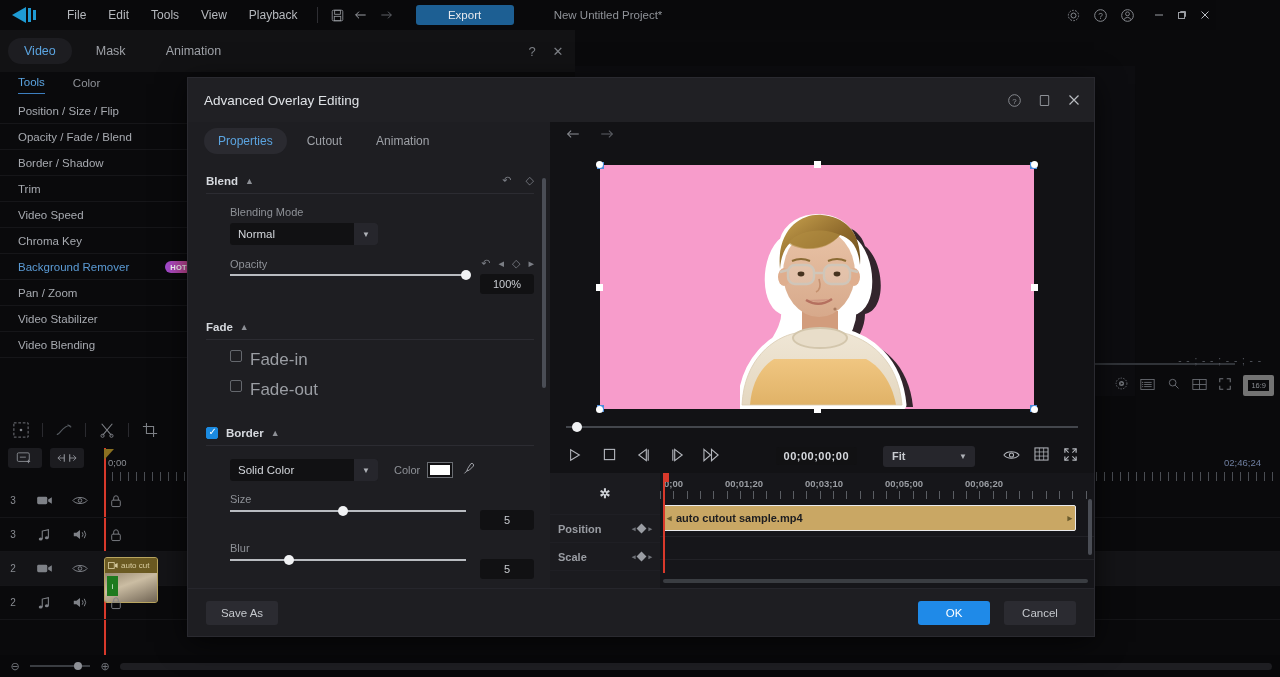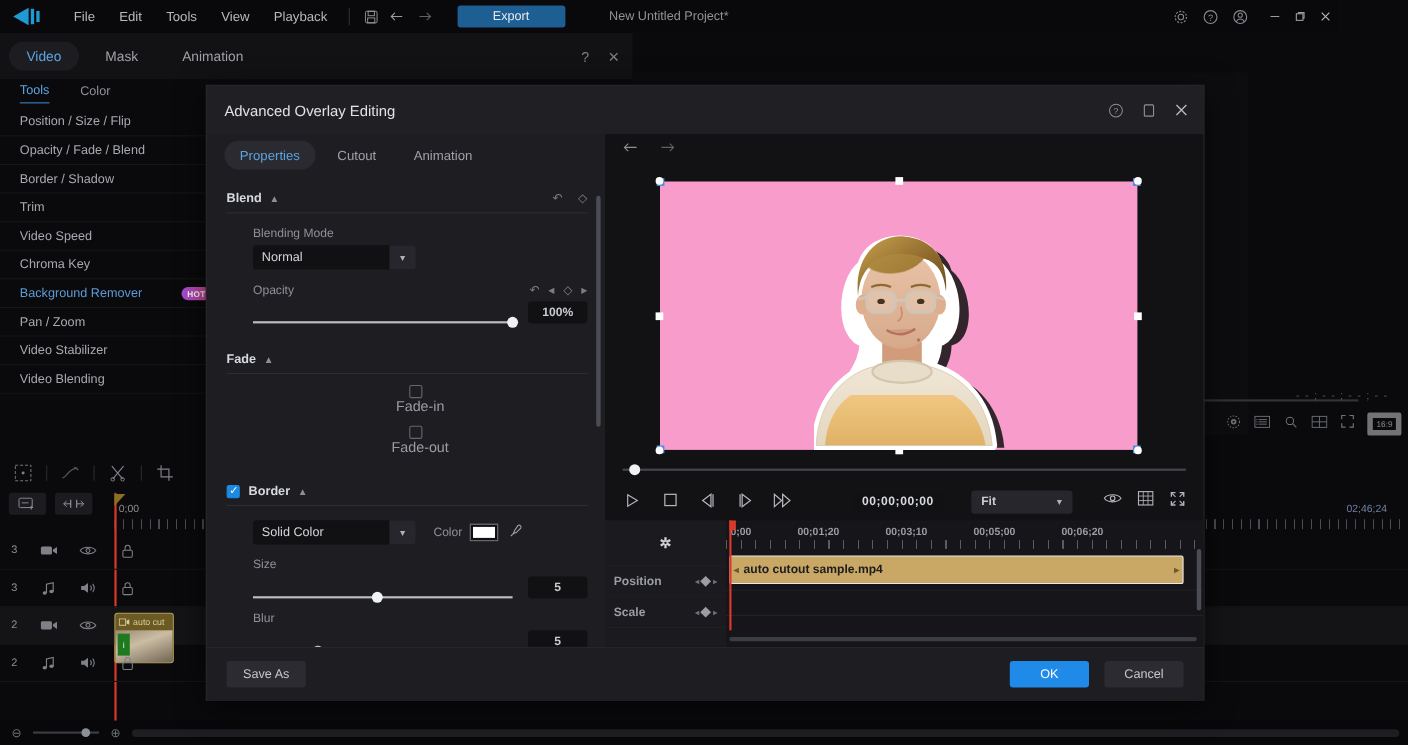--- a/index.html
+++ b/index.html
@@ -203,32 +203,32 @@
   .select {
     margin-left: 24px; width: 148px; height: 22px; background: #111113;
     border-radius: 3px; display: flex; align-items: center;
     font-size: 11.5px; color: #d3d6db; padding-left: 8px; position: relative;
   }
   .select .arrow {
     position: absolute; right: 0; top: 0; width: 24px; height: 22px; background: #26262c;
     border-radius: 0 3px 3px 0; display: flex; align-items: center; justify-content: center;
     color: #aeb1b7; font-size: 8px;
   }
-  .slider-row { display: flex; align-items: flex-end; margin: 0 0 0 24px; font-weight: bold; }
+  .slider-row { display: flex; align-items: flex-start; margin: 0 0 0 24px; }
   .slider { flex: 1; height: 2px; background: #b9bcc1; position: relative; margin-right: 14px; }
   .slider .knob {
     position: absolute; top: -4px; width: 10px; height: 10px; border-radius: 50%;
     background: #f1f2f4; transform: translateX(-5px);
   }
   .numbox {
     width: 54px; height: 20px; background: #111113; border-radius: 3px;
     display: flex; align-items: center; justify-content: center;
     font-size: 11px; color: #c9ccd1;
   }
-  .chkrow { display: flex; align-items: center; margin: 10px 0 0 24px; font-size: 13px; color: #9a9da3; flex-direction: column; }
+  .chkrow { display: flex; margin: 10px 0 0 24px; font-size: 17px; color: #9a9da3; }
   .colorrow { display: flex; align-items: center; margin-left: 24px; margin-top: 0; }
   .color-label { font-size: 11px; color: #8e9197; margin-left: 16px; margin-right: 8px; }
   .swatch { width: 24px; height: 14px; background: #fff; border: 2px solid #101012; outline: 1px solid #6a6d73; }
   .eyedrop { margin-left: 10px; color: #a3a6ac; font-size: 12px; }
 
   
   .preview { flex: 1; background: #121215; display: flex; flex-direction: column; position: relative; font-weight: bold; }
   .undoredo { height: 26px; display: flex; align-items: center; gap: 14px; padding-left: 16px; color: #8d9096; font-size: 14px; }
   .stage { flex: 1; position: relative; }
   .canvas {

